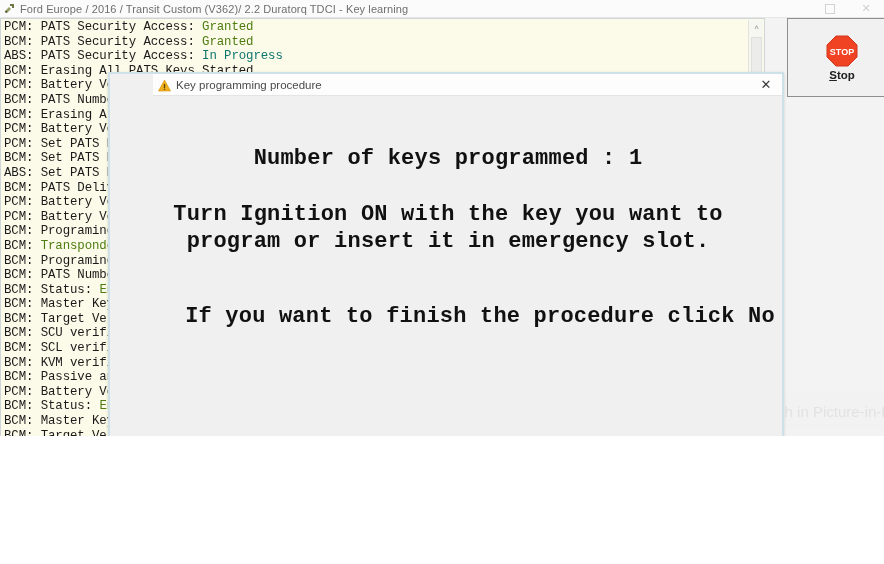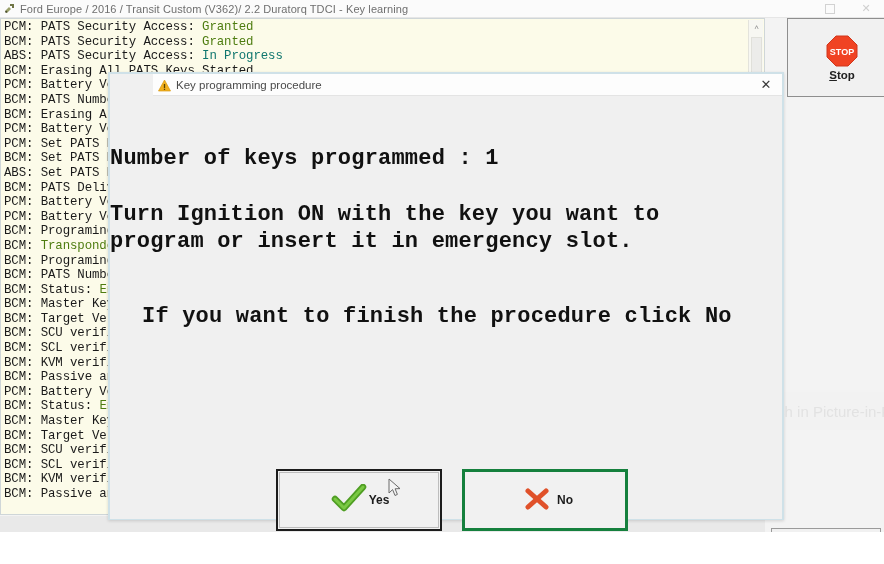--- a/index.html
+++ b/index.html
@@ -8,21 +8,21 @@
     width: 884px;
     height: 564px;
     overflow: hidden;
     background: #ffffff;
     font-family: "Liberation Sans", sans-serif;
   }
 
   #root {
     position: relative;
     width: 884px;
-    height: 532px;
+    height: 436px;
     background: #e9e9e9;
     overflow: hidden;
   }
 
   
   .app-window {
     position: absolute;
     left: 0; top: 0;
     width: 884px; height: 564px;
     background: #f3f3f3;
@@ -243,20 +243,21 @@
   .dialog-body {
     position: relative;
     height: 423px;
     background: #f0f0f0;
   }
 
   .msg {
     font-family: "Liberation Mono", "DejaVu Sans Mono", monospace;
     font-weight: bold;
     color: #111111;
+    text-align: center;
     letter-spacing: 0.2px;
   }
   .msg-1 {
     position: absolute;
     left: 0; top: 50px;
     width: 676px;
     font-size: 22px;
   }
   .msg-2 {
     position: absolute;

